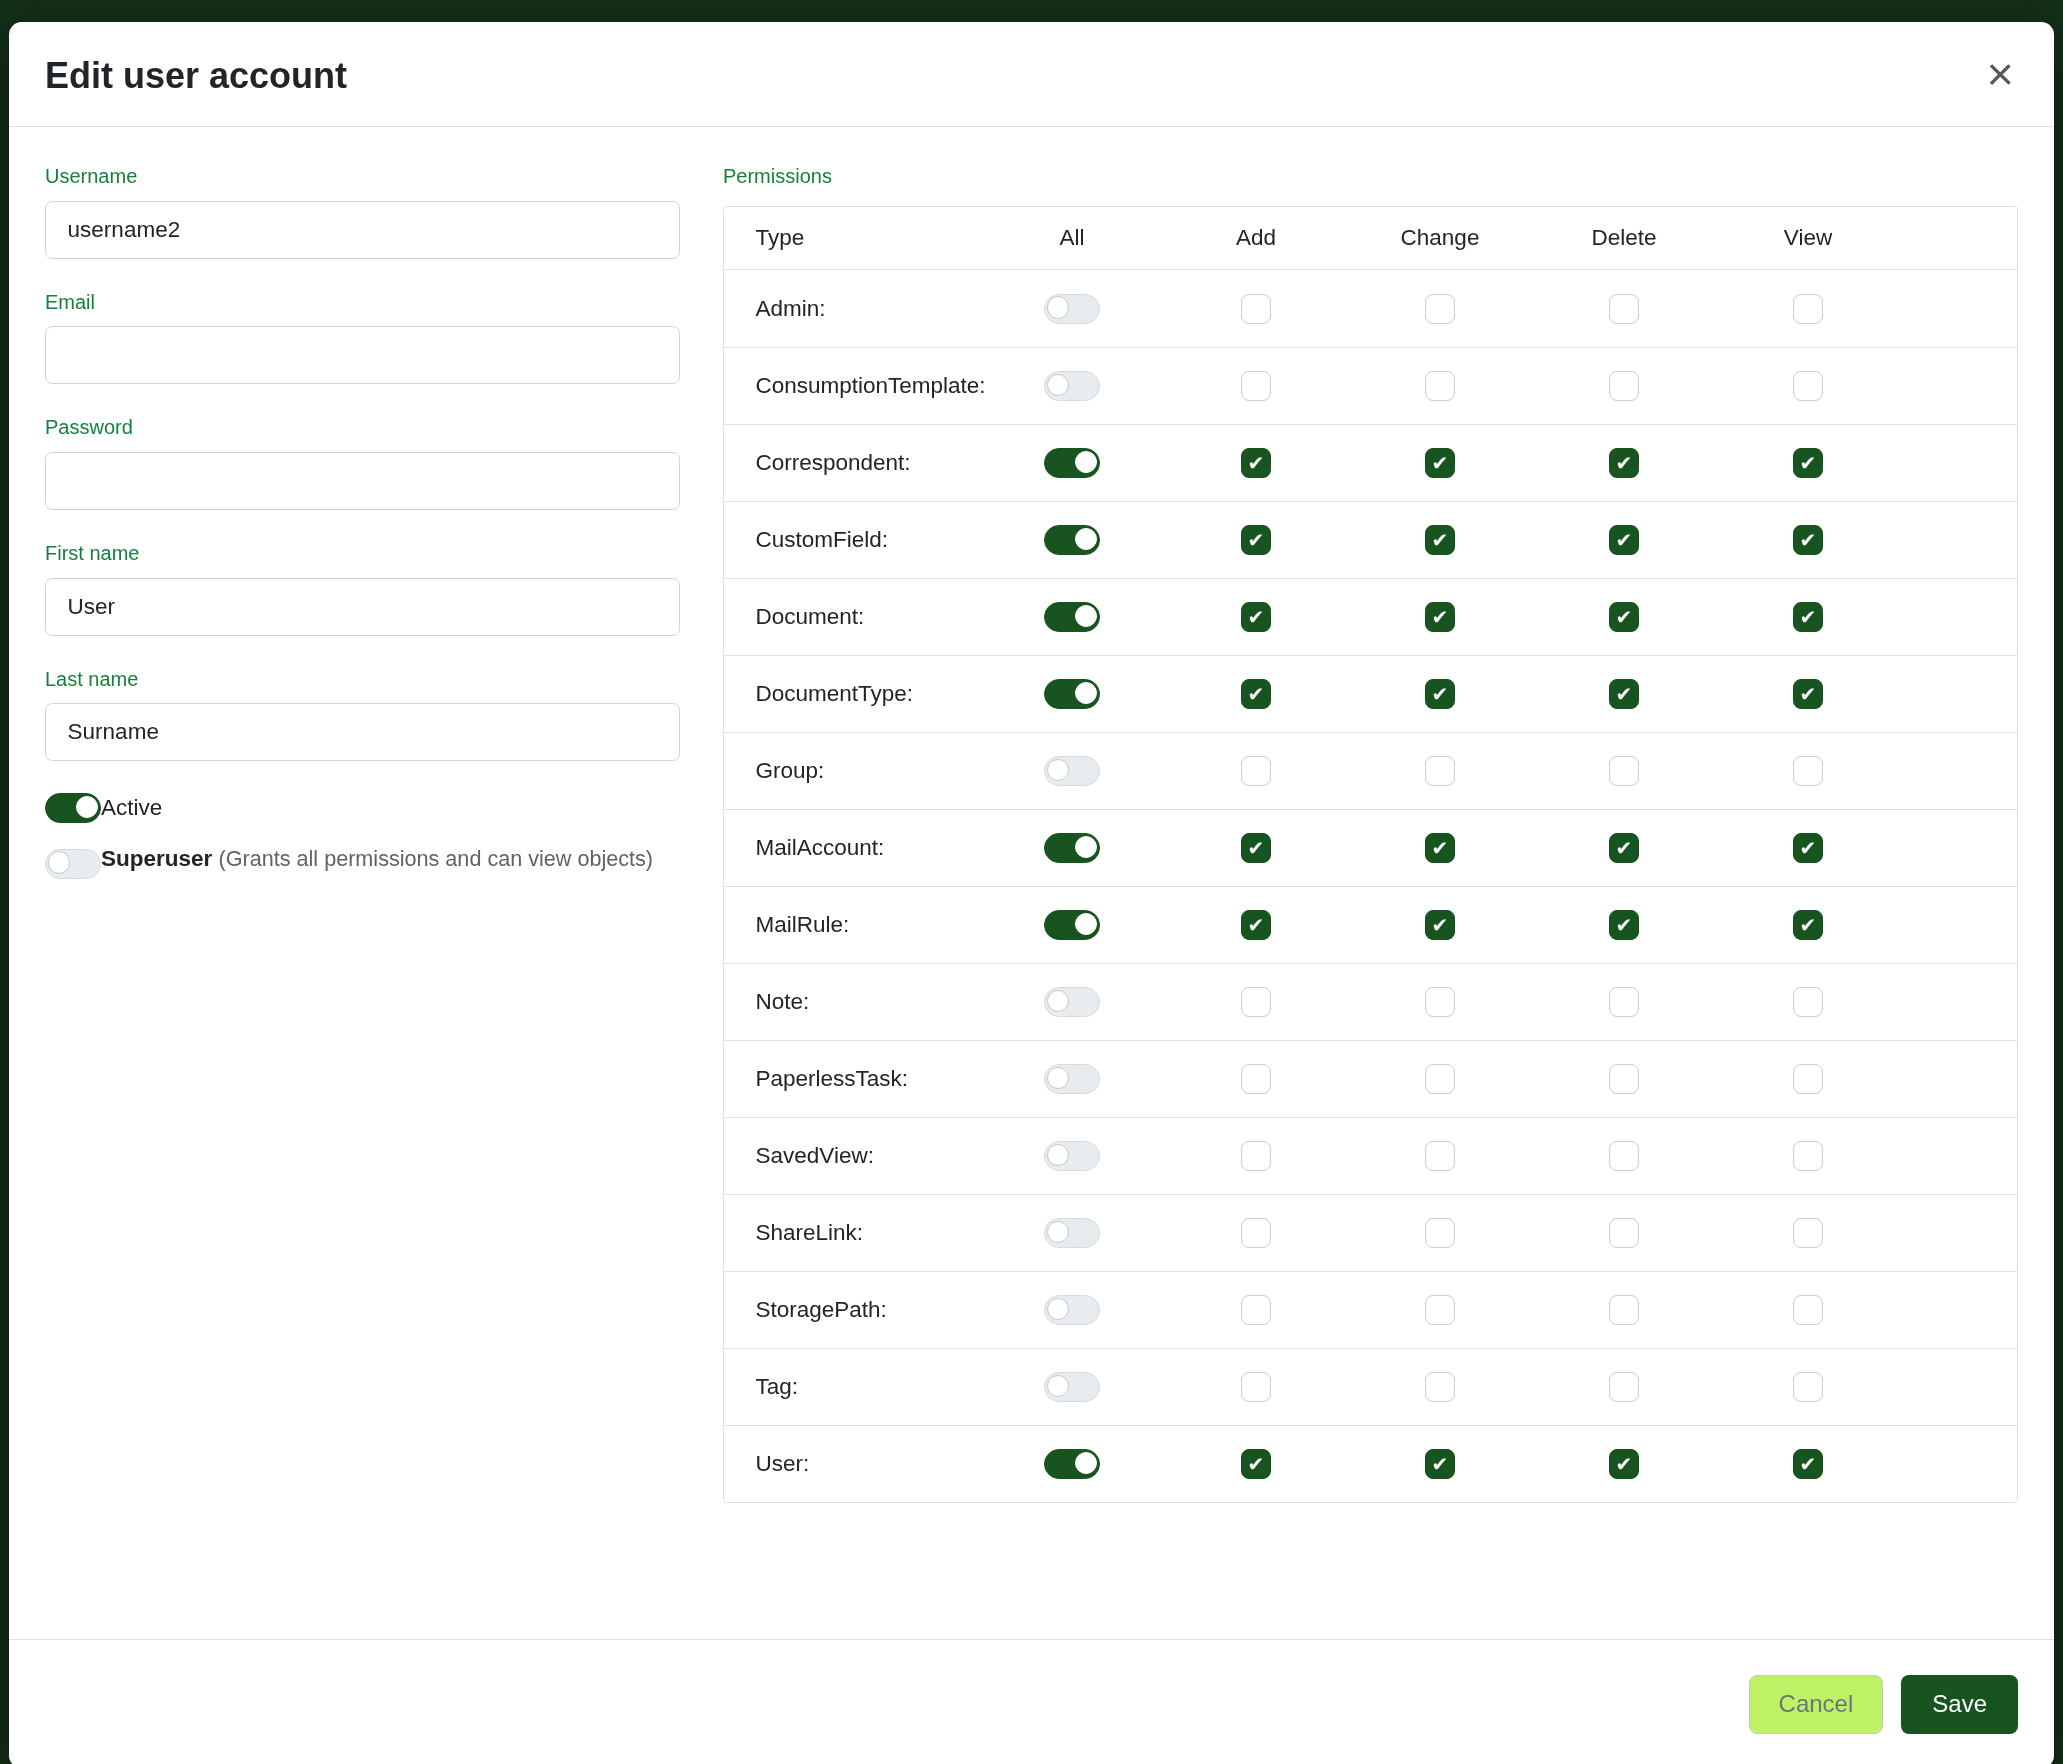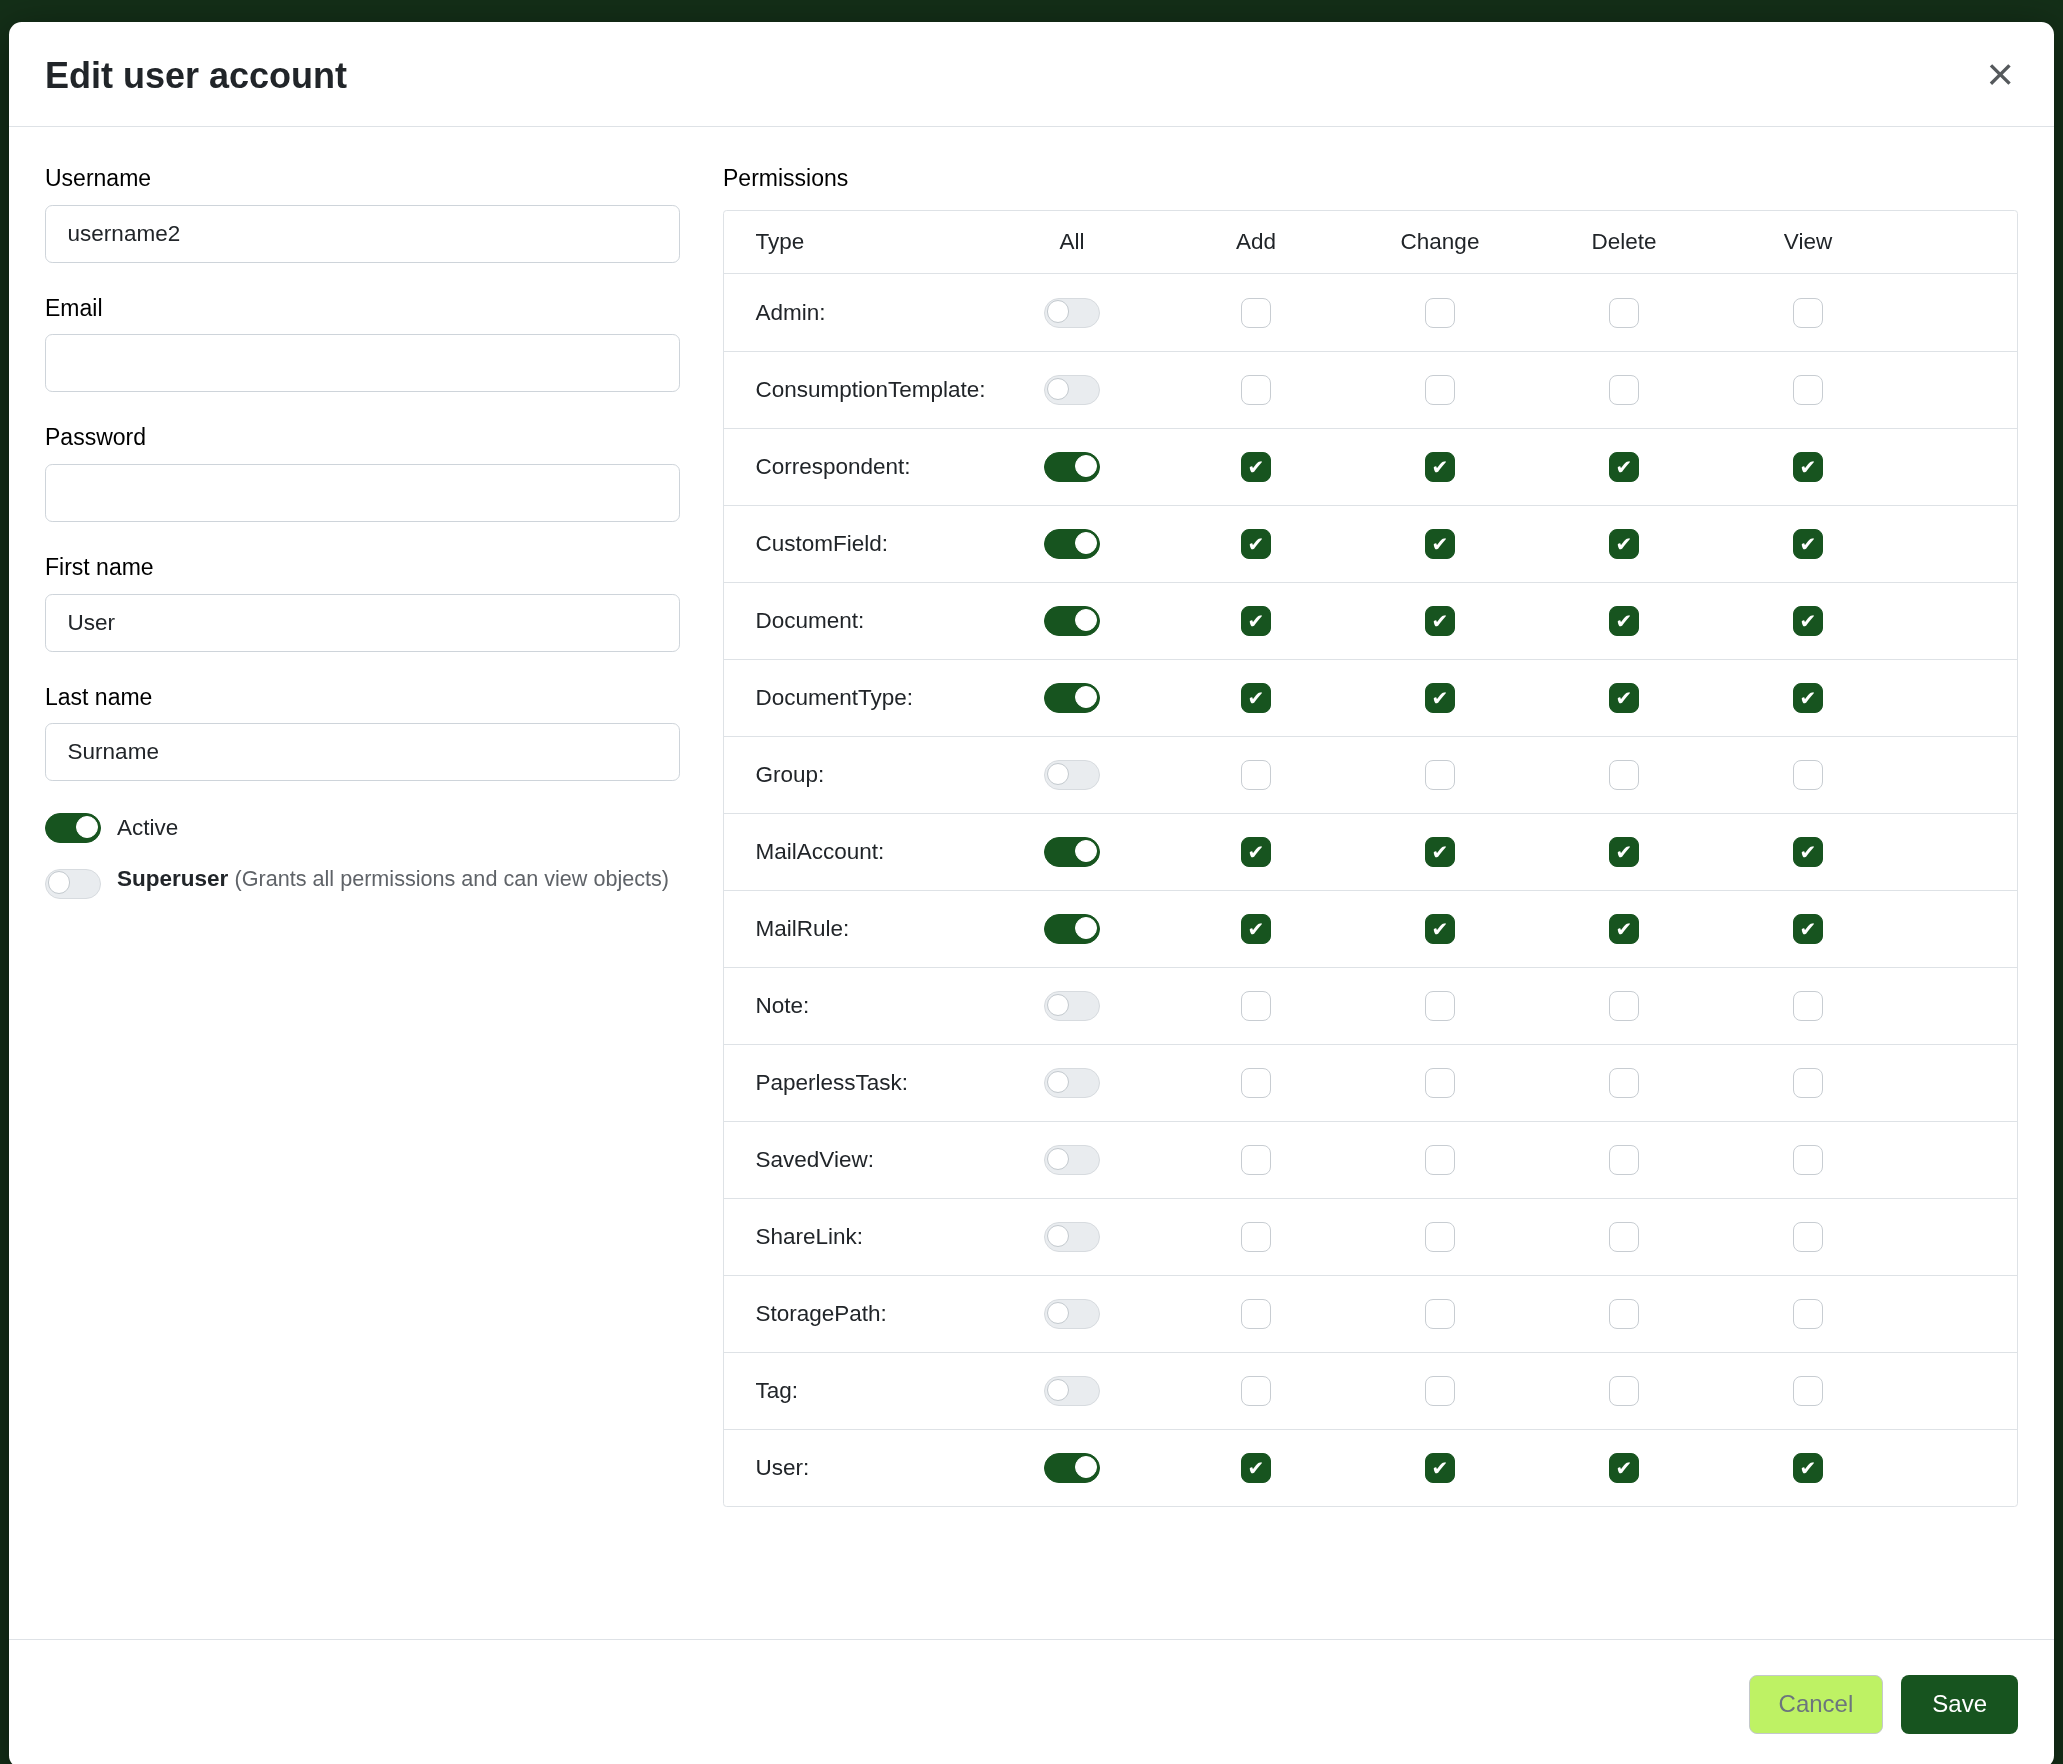--- a/index.html
+++ b/index.html
@@ -29,21 +29,21 @@
   .modal-title { font-size:36px; font-weight:700; line-height:1.2; }
   .close-btn {
     background:none; border:none; cursor:pointer;
     font-size:47px; line-height:40px; font-weight:300; color:#55595c;
     font-family:"Liberation Sans", sans-serif;
   }
   
   .modal-body { flex:1; display:flex; gap:43px; padding:38px 36px 18px 36px; overflow:hidden; }
   .left-col { width:635px; flex:none; }
   .right-col { flex:1; min-width:0; }
-  .form-label { display:block; font-size:23px; margin-bottom:12.6px; color:#000000; }
+  .form-label { display:block; font-size:20px; margin-bottom:12.6px; color:#15803d; }
   .form-group { margin-bottom:32px; }
   .text-input {
     width:100%; height:58px;
     border:0.9px solid #ced4da; border-radius:7.2px;
     padding:0 21.6px; font-size:22.5px; color:#212529;
     font-family:"Liberation Sans", sans-serif;
     outline:none; background:#fff;
   }
   
   .switch {
@@ -52,21 +52,21 @@
     background:#e9ecef; border:1.8px solid #d7dbdf;
     position:relative; cursor:pointer;
   }
   .switch .knob {
     position:absolute; top:1.8px; left:1.8px;
     width:22.5px; height:22.5px; border-radius:50%;
     background:#fff; border:0.9px solid #c3c9ce;
   }
   .switch.on { background:var(--accent); border-color:var(--accent); }
   .switch.on .knob { left:auto; right:1.8px; border-color:#fff; }
-  .toggle-row { display:flex; align-items:center; gap:16px; }
+  .toggle-row { display:flex; align-items:center; }
   .toggle-row.first { margin-top:25px; }
   .superuser-row { margin-top:20px; align-items:flex-start;text-align:center; }
   .superuser-row .switch { margin-top:5.4px; }
   .superuser-text { font-size:22.5px; line-height:1.45; max-width:567px; }
   .toggle-label { font-size:22.5px; }
   .strong { font-weight:700; }
   .hint { color:#5f6368; font-size:21.6px; }
   .groups-group { margin-top:27px; }
   .select {
     position:relative; width:100%; height:58px;

